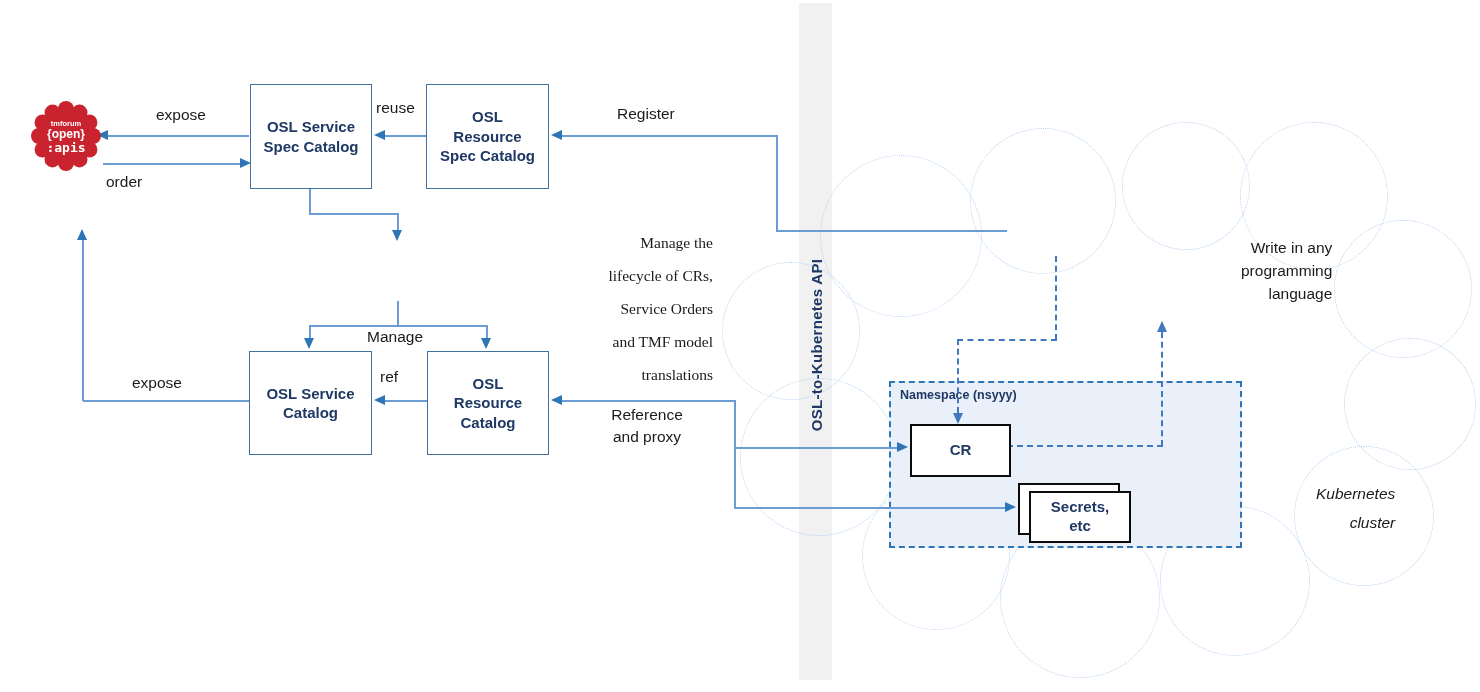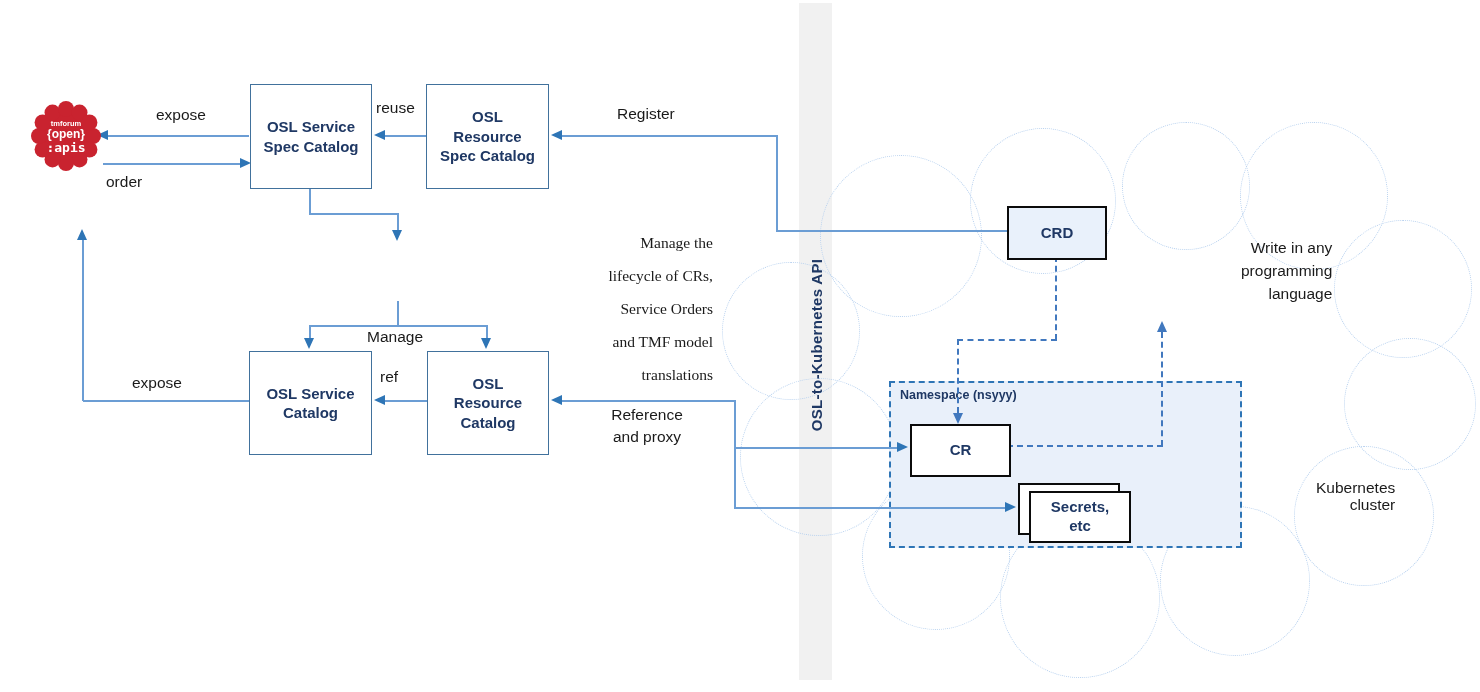--- a/index.html
+++ b/index.html
@@ -168,28 +168,27 @@
 
   <div class="dv" style="left:1055px;top:256px;height:84px;"></div>
   <div class="dh" style="left:957px;top:339px;width:100px;"></div>
   <div class="dv" style="left:957px;top:339px;height:74px;"></div>
   <div class="ar down ddown" style="left:953px;top:413px;"></div>
 
   <div class="dh" style="left:1007px;top:445px;width:156px;"></div>
   <div class="dv" style="left:1161px;top:332px;height:114px;"></div>
   <div class="ar up dup" style="left:1157px;top:321px;"></div>
 
-  <div class="blackbox" style="left:1007px;top:206px;width:96px;height:50px;background:#e9f1fb;border-width:2px;">CRD</div>
   <div class="lbl pre" style="left:1241px;top:236px;line-height:23px;">Write in any
 programming
 language</div>
 
   <div class="blackbox" style="left:910px;top:424px;width:97px;height:49px;">CR</div>
 
   <div class="blackbox pre" style="left:1018px;top:483px;width:98px;height:48px;">Secrets,
 etc</div>
   <div class="blackbox pre" style="left:1029px;top:491px;width:98px;height:48px;z-index:6;">Secrets,
 etc</div>
 
-  <div class="lbl pre" style="left:1316px;top:479px;line-height:17px;">Kubernetes
+  <div class="lbl pre" style="left:1316px;top:479px;line-height:29px;font-style:italic;">Kubernetes
 cluster</div>
 
 </div>
 
 </body></html>

